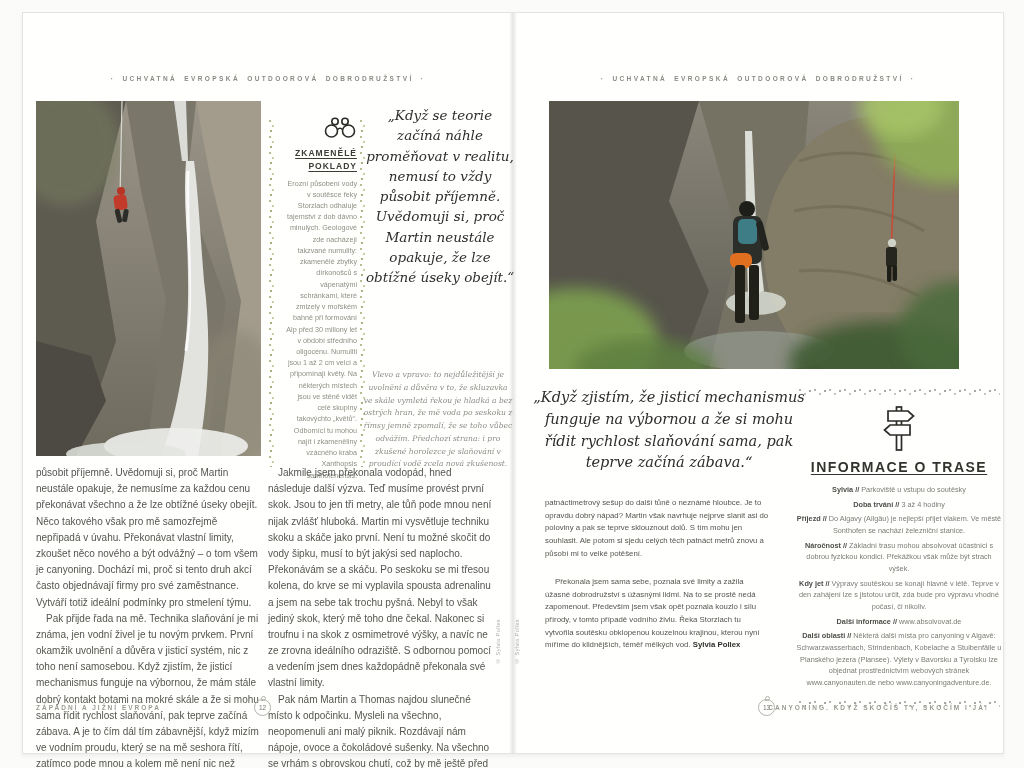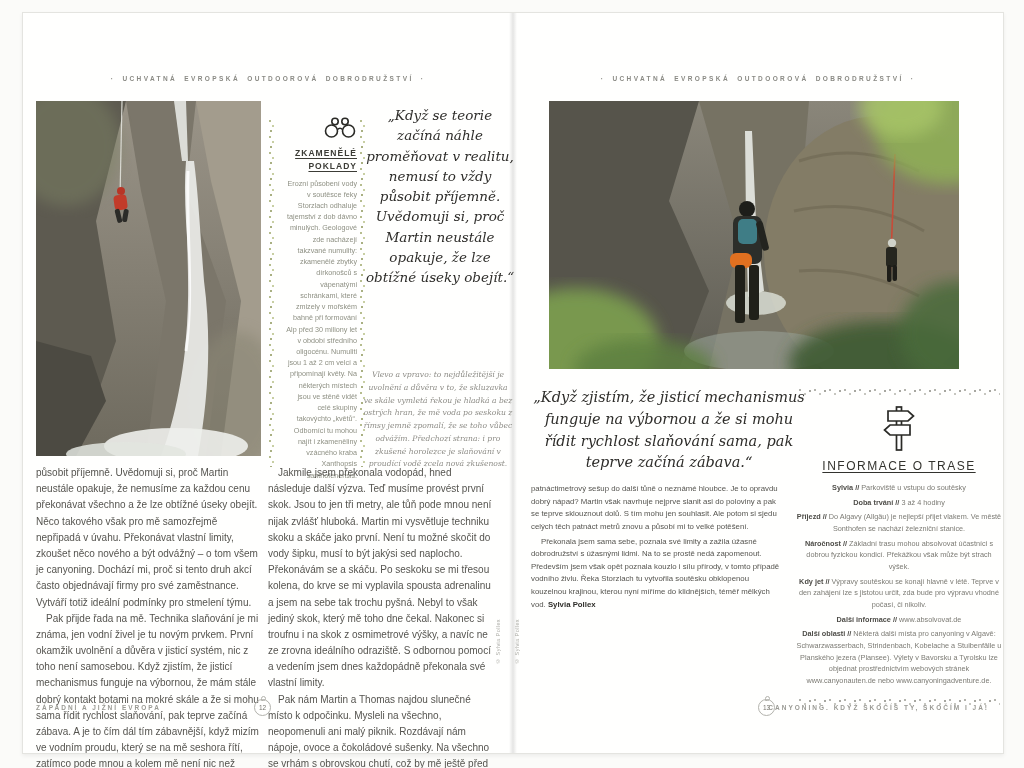--- a/index.html
+++ b/index.html
@@ -50,35 +50,35 @@
     position:absolute;left:340px;top:356px;width:150px;
     font-family:"DejaVu Serif",serif;font-style:italic;font-size:7.6px;line-height:1.68;
     color:#8d8c86;text-align:center;}
   
   .col{position:absolute;top:452px;font-size:10px;line-height:1.62;color:#55544f;}
   .col p{margin:0;}
   .col p.ind{text-indent:10px;}
   .col1{left:13px;width:226px;}
   .col2{left:245px;width:228px;}
   .rbody{position:absolute;left:16px;top:468px;width:256px;font-size:7.8px;line-height:1.62;color:#55544f;}
-  .rbody p{margin:2px;}
+  .rbody p{margin:16px;}
   .rbody p.ind{text-indent:10px;}
   .rbody b{color:#2f2e2a;}
   
   .infobox{position:absolute;left:283px;top:374px;width:206px;text-align:center;}
   .orn-h{height:11px;margin:0 2px;
     background-image:
       radial-gradient(circle at 2px 3px,#b4b4ae 1.1px,transparent 1.5px),
       radial-gradient(circle at 7px 7px,#c6c6c0 1px,transparent 1.4px),
       radial-gradient(circle at 12px 4px,#a7a7a1 1px,transparent 1.4px);
     background-size:15px 11px;}
   .infobox .orn-h.top{margin-bottom:8px;}
   .infobox .orn-h.bot{margin-top:10px;}
   .ib-icon{margin:0 auto 3px;}
-  .ib-title{font-size:12px;font-weight:normal;letter-spacing:1.5px;color:#33332e;
+  .ib-title{font-size:14px;font-weight:bold;letter-spacing:1.5px;color:#33332e;
     text-decoration:underline;text-underline-offset:2px;margin-bottom:9px;}
   .ib-item{font-size:7.3px;line-height:1.6;color:#7c7b74;margin-bottom:3px;}
   .ib-item b{color:#4e4d48;}
   .ib-item .sl{font-weight:bold;color:#4e4d48;margin:0 2px;}
   
   .footer-label{position:absolute;top:691px;font-size:6.5px;letter-spacing:2px;color:#9a9a94;font-weight:bold;}
   .footer-label.fl-left{left:13px;}
   .footer-label.fl-right{right:14px;}
   .pnum{position:absolute;top:686px;width:15px;height:15px;border:1px solid #b2b2ac;border-radius:50%;
     font-size:6.5px;color:#77766f;display:flex;align-items:center;justify-content:center;}

